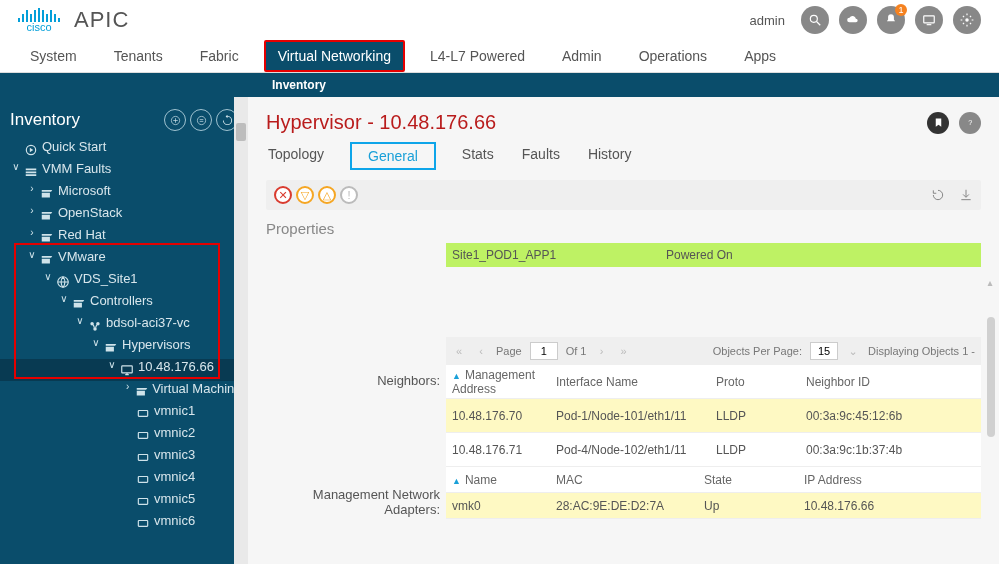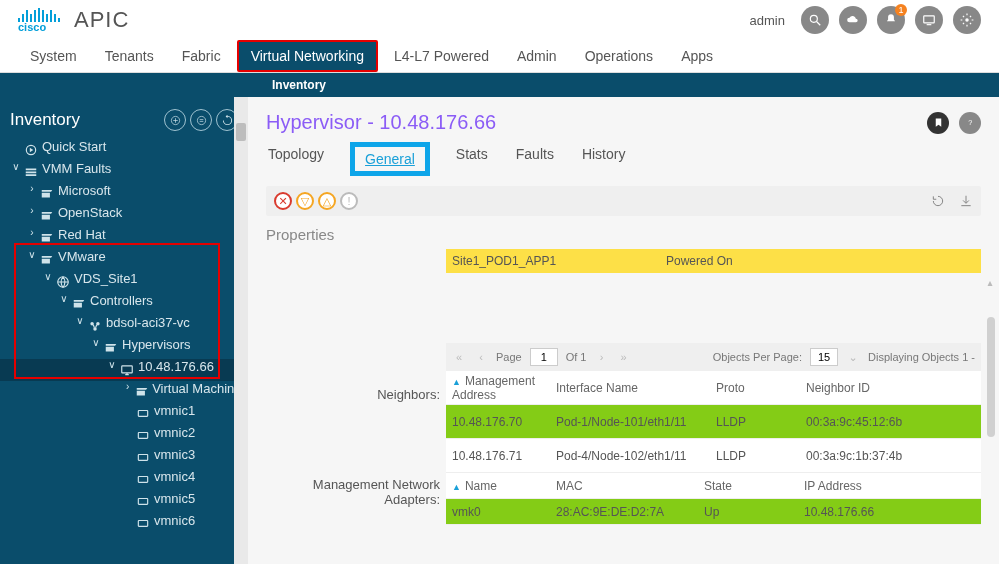--- a/index.html
+++ b/index.html
@@ -1,32 +1,32 @@
 <!DOCTYPE html>
 <html><head>
 <meta charset="utf-8">
 <style>
   * { box-sizing: border-box; margin: 0; padding: 0; font-family: "Segoe UI", Arial, sans-serif; }
   body { width: 999px; height: 564px; background: #fff; overflow: hidden; font-size: 13px; color: #333; }
   
   
   .top-header { height: 40px; display: flex; align-items: center; padding: 0 18px; }
   .logo-wrap { display: flex; align-items: center; gap: 14px; }
-  .cisco-logo { color:#049fd9; font-weight:700; font-size:11px; display:flex; flex-direction:column; align-items:flex-start; line-height:1; }
+  .cisco-logo { color:#049fd9; font-weight:400; font-size:11px; display:flex; flex-direction:column; align-items:center; line-height:1; }
   .logo-bars { display:flex; gap:2px; align-items:flex-end; height:14px; }
   .logo-bars span { width:2px; background:#049fd9; }
   .apic-title { font-size:22px; color:#555; font-weight:300; letter-spacing:1px; }
   .header-right { margin-left:auto; display:flex; align-items:center; gap:10px; }
   .header-user { color:#555; font-size:13px; margin-right:6px; }
   .circ-btn { width:28px; height:28px; border-radius:50%; background:#888; display:flex; align-items:center; justify-content:center; color:#fff; position:relative; cursor:pointer; }
   .circ-btn svg { width:14px; height:14px; fill:#fff; }
   .notif-dot { position:absolute; top:-2px; right:-2px; background:#f58220; color:#fff; font-size:9px; width:12px; height:12px; border-radius:50%; display:flex; align-items:center; justify-content:center; }
   
   
-  .main-nav { height:33px; border-bottom:1px solid #ddd; display:flex; align-items:center; padding:0 18px; gap:4px; }
+  .main-nav { height:33px; border-bottom:1px solid #ddd; display:flex; align-items:center; padding:0 18px; gap:13px; }
   .main-nav .tab { padding:6px 12px; color:#555; font-size:14px; cursor:pointer; border-radius:2px; }
   .main-nav .tab.active { background:#0a4d6b; color:#fff; }
   .highlight-red { border:2px solid #e60000; border-radius:2px; }
   
   
   .sub-nav { height:24px; background:#0a4d6b; color:#fff; display:flex; align-items:center; font-size:12px; font-weight:600; }
   .sub-nav-item { margin-left:272px; }
   
   
   .body-row { display:flex; height:467px; }
@@ -47,59 +47,59 @@
   .tlabel { margin-left:2px; color:#d8e6ec; }
   .pad-1 { padding-left:10px; } .pad-2 { padding-left:26px; } .pad-3 { padding-left:42px; }
   .pad-4 { padding-left:58px; } .pad-5 { padding-left:74px; } .pad-6 { padding-left:90px; }
   .pad-7 { padding-left:106px; } .pad-8 { padding-left:122px; }
   
   .red-box-tree { position:absolute; border:2px solid #e60000; left:14px; top:146px; width:206px; height:136px; pointer-events:none; }
   
   
   .main { flex:1; background:#f6f6f6; position:relative; padding:14px 18px 0 18px; overflow:hidden; }
   .page-title-row { display:flex; align-items:center; }
-  .page-title { font-size:20px; color:#8b5cf6; font-weight:300; }
+  .page-title { font-size:20px; color:#b91c1c; font-weight:300; }
   .page-title-icons { margin-left:auto; display:flex; gap:10px; }
   .bookmark-ic, .help-ic { width:22px; height:22px; border-radius:50%; background:#333; display:flex; align-items:center; justify-content:center; cursor:pointer; }
   .help-ic { background:#888; }
   .bookmark-ic svg, .help-ic svg { width:11px; height:11px; fill:#fff; }
   
   .detail-tabs { display:flex; gap:24px; margin-top:8px; font-size:14px; }
   .detail-tab { color:#555; cursor:pointer; padding:4px 2px; }
   .detail-tab.active { color:#1aa0d8; border-bottom:2px solid #1aa0d8; }
-  .detail-tab.active.boxed { border:5px solid #0ea5e9; padding:4px 10px;text-decoration:underline; }
+  .detail-tab.active.boxed { border:2px solid #0ea5e9; padding:4px 16px; }
   
   .status-bar { margin-top:10px; height:30px; background:#efefef; display:flex; align-items:center; padding:0 8px; border-radius:2px; }
   .status-icons { display:flex; gap:4px; }
   .sev-ic { width:18px; height:18px; border-radius:50%; display:flex; align-items:center; justify-content:center; font-size:11px; color:#fff; }
   .sev-crit { background:#fff; border:2px solid #d93b2f; color:#d93b2f; }
   .sev-maj { background:#fff; border:2px solid #f5a623; color:#f5a623; }
   .sev-min { background:#fff; border:2px solid #f5a623; color:#f5a623; }
   .sev-warn { background:#fff; border:2px solid #bbb; color:#bbb; }
   .status-right { margin-left:auto; display:flex; gap:14px; }
   .status-right svg { width:14px; height:14px; stroke:#777; fill:none; stroke-width:1.5; cursor:pointer; }
   
   .props-title { margin-top:10px; color:#888; font-size:15px; }
-  .props-row1 { margin-top:6px; margin-left:180px; height:24px; background:#fde047; display:flex; align-items:center; font-size:12px; color:#555; }
+  .props-row1 { margin-top:6px; margin-left:180px; height:24px; background:#bef264; display:flex; align-items:center; font-size:12px; color:#555; }
   .props-row1 .c1 { width:220px; padding-left:6px; }
   .props-row1 .c2 { }
   
   .pager-bar { margin-top:70px; margin-left:180px; height:28px; background:#efefef; display:flex; align-items:center; font-size:11px; color:#777; padding:0 6px; gap:8px; }
   .pager-arrow { width:14px; height:14px; color:#bbb; cursor:pointer; display:flex; align-items:center; justify-content:center; }
   .page-input { width:28px; height:18px; border:1px solid #ccc; text-align:center; font-size:11px; }
   .opp-input { width:28px; height:18px; border:1px solid #ccc; text-align:center; font-size:11px; }
   
   .neighbors-grid { margin-left:180px; margin-top:0; }
   .grid-label-wrap { position:relative; }
-  .grid-side-label { position:absolute; left:-182px; width:176px; text-align:right; top:16px; font-size:13px; color:#555; }
+  .grid-side-label { position:absolute; left:-182px; width:176px; text-align:right; top:8px; font-size:13px; color:#555; }
   .gh-row { display:flex; height:34px; align-items:center; border-bottom:1px solid #eee; font-size:12px; color:#555; background:#fff; }
   .gh-row.header { font-weight:400; color:#666; }
   .gh-row .sort-ic { color:#1aa0d8; font-size:9px; margin-right:4px; }
   .nc1{width:110px;padding-left:6px} .nc2{width:160px} .nc3{width:90px} .nc4{flex:1}
-  .gh-row.alt { background:#84cc16; }
+  .gh-row.alt { background:#fef9c3; }
   
   .mna-grid { margin-left:180px; margin-top:0; position:relative; }
   .mc1{width:110px;padding-left:6px} .mc2{width:148px} .mc3{width:100px} .mc4{flex:1}
   
   .main-scroll-track { position:absolute; right:4px; top:180px; width:10px; height:330px; }
   .main-scroll-thumb { position:absolute; right:0; top:40px; width:8px; height:120px; background:#d0d0d0; border-radius:4px; }
   .main-scroll-arrow { position:absolute; right:0; width:10px; height:10px; color:#bbb; font-size:10px; text-align:center; }
 </style>
 </head>
 <body>
@@ -451,21 +451,21 @@
       </div>
       <div class="gh-row">
         <div class="nc1">10.48.176.71</div>
         <div class="nc2">Pod-4/Node-102/eth1/11</div>
         <div class="nc3">LLDP</div>
         <div class="nc4">00:3a:9c:1b:37:4b</div>
       </div>
     </div>
 
     <div class="mna-grid grid-label-wrap">
-      <div class="grid-side-label" style="top:4px">Management Network Adapters:</div>
+      <div class="grid-side-label" style="top:20px">Management Network Adapters:</div>
       <div class="gh-row header" style="height:26px">
         <div class="mc1"><span class="sort-ic">▲</span><span>Name</span></div>
         <div class="mc2">MAC</div>
         <div class="mc3">State</div>
         <div class="mc4">IP Address</div>
       </div>
       <div class="gh-row alt" style="height:26px">
         <div class="mc1">vmk0</div>
         <div class="mc2">28:AC:9E:DE:D2:7A</div>
         <div class="mc3">Up</div>

